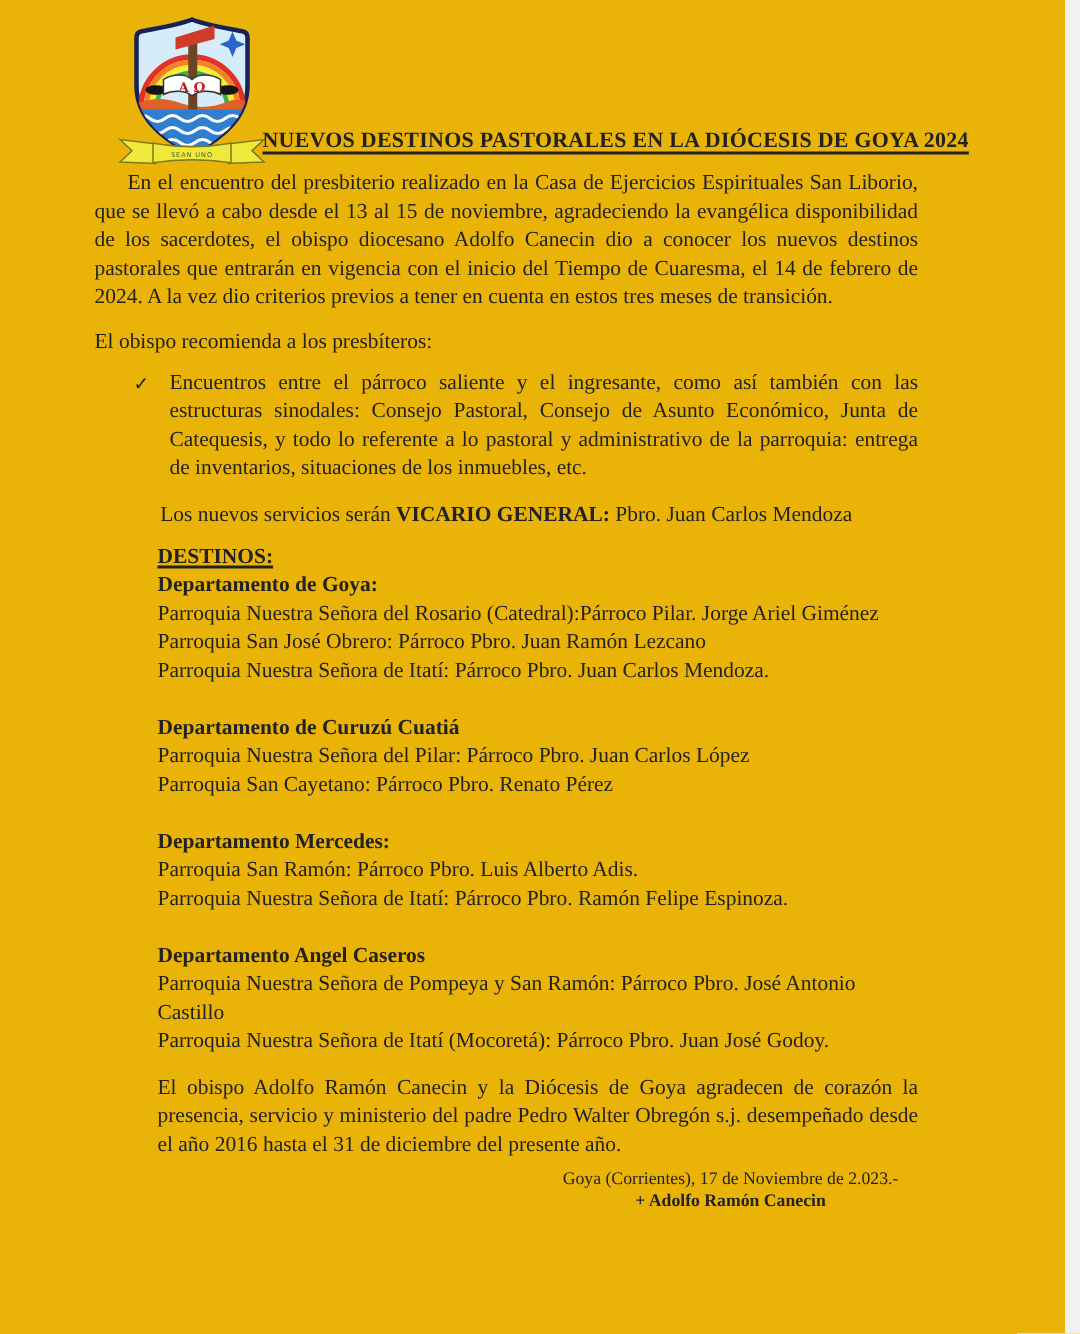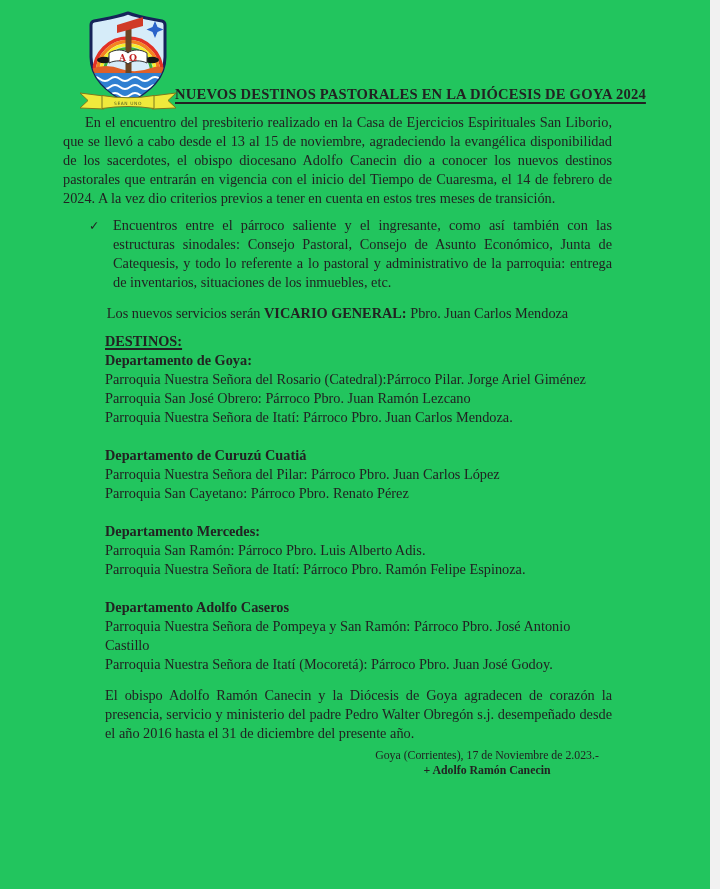--- a/index.html
+++ b/index.html
@@ -1,17 +1,17 @@
 <!DOCTYPE html>
 <html><head>
 <meta charset="utf-8">
 <style>
   html,body { margin:0; padding:0; background:#fff; }
   .page {
-    position:relative; width:720px; height:889px; background:#22c55e;
+    position:relative; width:720px; height:889px; background:#eab308;
     font-family:"Liberation Serif","DejaVu Serif",serif; color:#222;
     overflow:hidden;
     text-decoration:underline;
   }
   .page-edge { position:absolute; top:0; right:0; width:10px; height:889px; background:#f1f1f1; }
 
   .crest { position:absolute; left:76px; top:10px; width:104px; height:102px; }
   .doc-title {
     position:absolute; left:175px; top:86px; margin:0;
     font-size:14.6px; font-weight:bold; letter-spacing:0.2px;
@@ -103,20 +103,21 @@
       <path d="M26,85.5 Q52,90 78,85.5 L78,98.5 Q52,94.5 26,98.5 Z" stroke="#7a7a1e" stroke-width="1" fill="#efe93c"></path>
       <text x="52" y="94.5" text-anchor="middle" font-size="4.4" letter-spacing="0.6" font-family="DejaVu Sans, sans-serif" fill="#4c5d22">SEAN UNO</text>
     </g>
   </svg>
 
   <h1 class="doc-title">NUEVOS DESTINOS PASTORALES EN LA DIÓCESIS DE GOYA 2024</h1>
 
   <div class="content">
     <p class="intro">En el encuentro del presbiterio realizado en la Casa de Ejercicios Espirituales San Liborio, que se llevó a cabo desde el 13 al 15 de noviembre, agradeciendo la evangélica disponibilidad de los sacerdotes, el obispo diocesano Adolfo Canecin dio a conocer los nuevos destinos pastorales que entrarán en vigencia con el inicio del Tiempo de Cuaresma, el 14 de febrero de 2024. A la vez dio criterios previos a tener en cuenta en estos tres meses de transición.</p>
 
+    <p class="reco">El obispo recomienda a los presbíteros:</p>
 
     <div class="bullet">
       <span class="check">✓</span>
       <p>Encuentros entre el párroco saliente y el ingresante, como así también con las estructuras sinodales: Consejo Pastoral, Consejo de Asunto Económico, Junta de Catequesis, y todo lo referente a lo pastoral y administrativo de la parroquia: entrega de inventarios, situaciones de los inmuebles, etc.</p>
     </div>
 
     <p class="services"><span>Los nuevos servicios serán </span><b>VICARIO GENERAL:</b><span> Pbro. Juan Carlos Mendoza</span></p>
 
     <section class="destinos">
       <h2>DESTINOS:</h2>
@@ -135,21 +136,21 @@
         <p>Parroquia San Cayetano: Párroco Pbro. Renato Pérez</p>
       </div>
 
       <div class="dept">
         <h3>Departamento Mercedes:</h3>
         <p>Parroquia San Ramón: Párroco Pbro. Luis Alberto Adis.</p>
         <p>Parroquia Nuestra Señora de Itatí: Párroco Pbro. Ramón Felipe Espinoza.</p>
       </div>
 
       <div class="dept">
-        <h3>Departamento Adolfo Caseros</h3>
+        <h3>Departamento Angel Caseros</h3>
         <p class="wrap">Parroquia Nuestra Señora de Pompeya y San Ramón: Párroco Pbro.  José Antonio Castillo</p>
         <p>Parroquia Nuestra Señora de Itatí (Mocoretá): Párroco Pbro. Juan José Godoy.</p>
       </div>
     </section>
 
     <div class="closing">
       <p>El obispo Adolfo Ramón Canecin y la Diócesis de Goya agradecen de corazón la presencia, servicio y ministerio del padre Pedro Walter Obregón s.j. desempeñado desde el año 2016 hasta el 31 de diciembre del presente año.</p>
       <div class="signature">
         <div>Goya (Corrientes), 17 de Noviembre de 2.023.-</div>
         <div class="bold">+ Adolfo Ramón Canecin</div>

